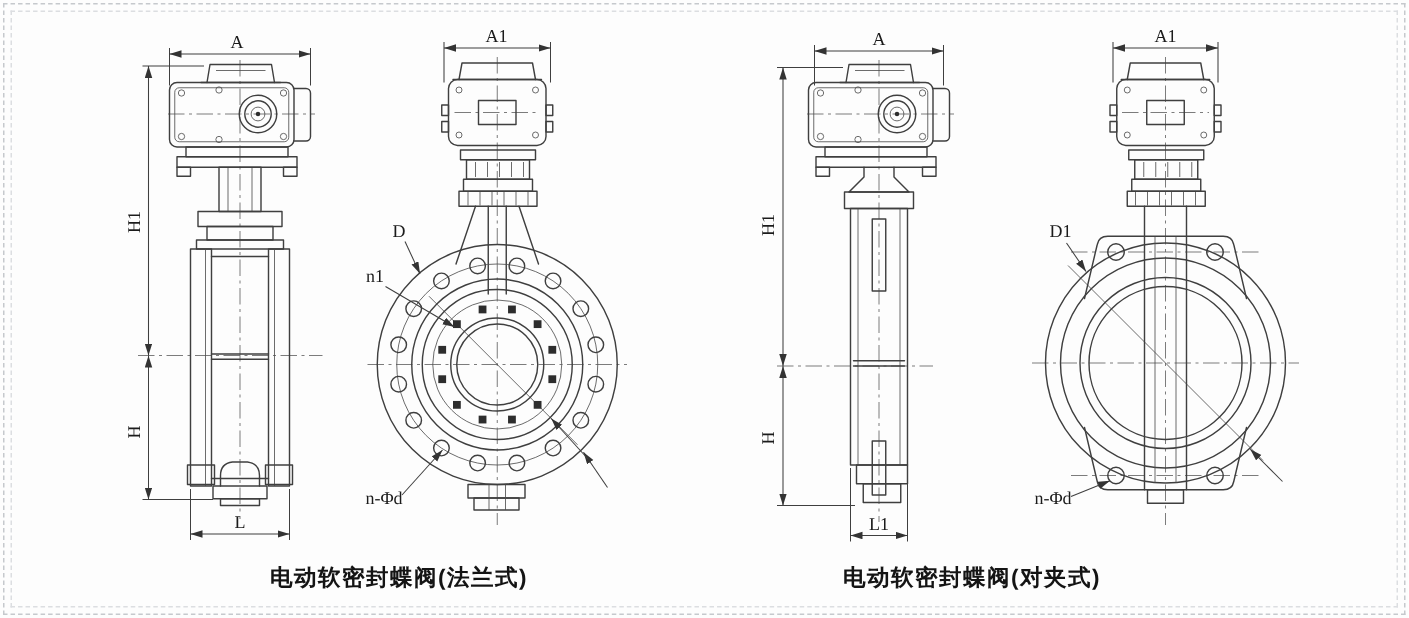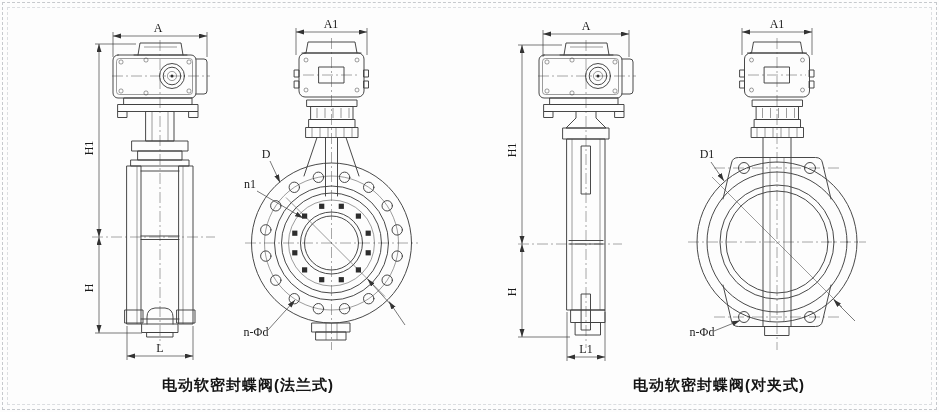--- a/index.html
+++ b/index.html
@@ -364,15 +364,15 @@
         <line class="d" x1="711" y1="162" x2="724" y2="181" marker-end="url(#arr)"></line>
       </g>
       <g>
         <text class="lb" x="702" y="336" text-anchor="middle">n-Φd</text>
         <line class="d" x1="714" y1="331" x2="740" y2="320.5" marker-end="url(#arr)"></line>
       </g>
       <line class="d" x1="855" y1="321" x2="833.5" y2="299.5" marker-end="url(#arr)"></line>
     </g>
   </svg>
 
-  <div class="caption" style="left:248px">电动软密封蝶阀(法兰式)</div>
-  <div class="caption" style="left:719px">电动软密封蝶阀(对夹式)</div>
+  <div class="caption" style="left:266px">电动软密封蝶阀(法兰式)</div>
+  <div class="caption" style="left:648px">电动软密封蝶阀(对夹式)</div>
 </div>
 
 </body></html>

